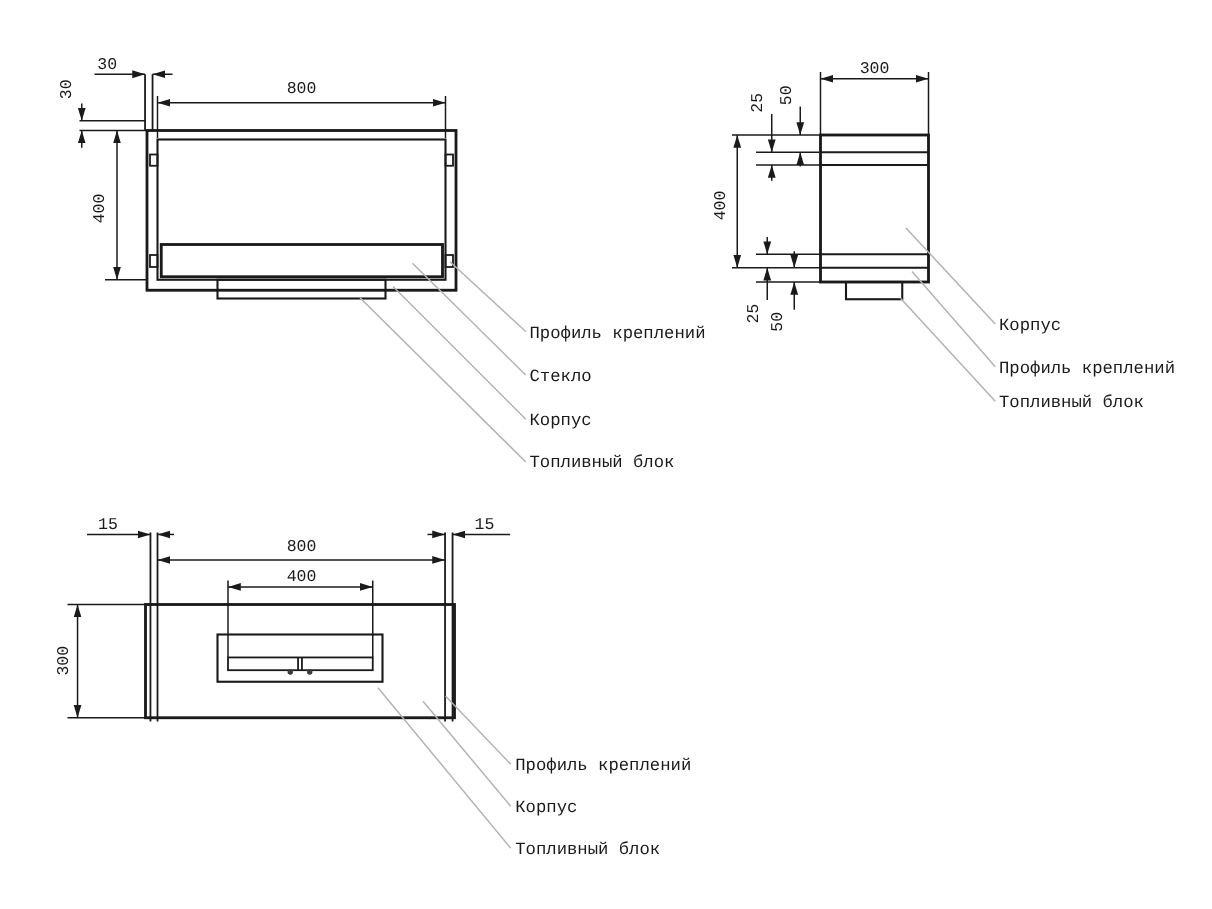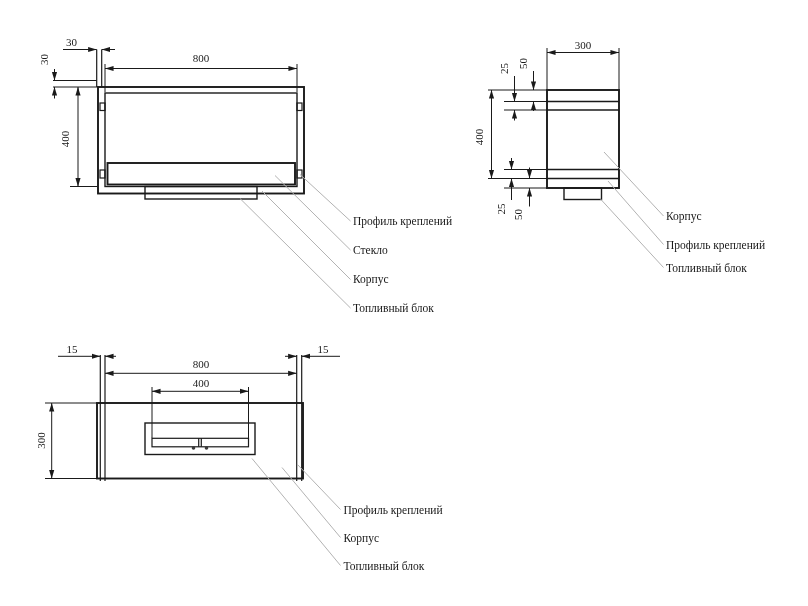--- a/index.html
+++ b/index.html
@@ -1,17 +1,17 @@
 <!DOCTYPE html>
 <html><head>
 <meta charset="utf-8">
 <style>
   html,body{margin:0;padding:0;background:#ffffff;}
   .stage{position:relative;width:808px;height:606px;background:#ffffff;overflow:hidden;
-         font-family:Liberation Serif, serif;}
+         font-family:Liberation Mono, monospace;}
   svg{display:block;}
   .ln    {stroke:#1a1a1a;fill:none;}
   .thick {stroke-width:1.9;}
   .med   {stroke-width:1.4;}
   .fine  {stroke-width:1.2;}
   .ext   {stroke-width:1;}
   .diml  {stroke-width:1;}
   .leader{stroke:#b3b3b3;stroke-width:1;fill:none;}
   .dim   {font-size:11px;fill:#1a1a1a;}
   .lbl   {font-size:11.5px;fill:#1a1a1a;}

